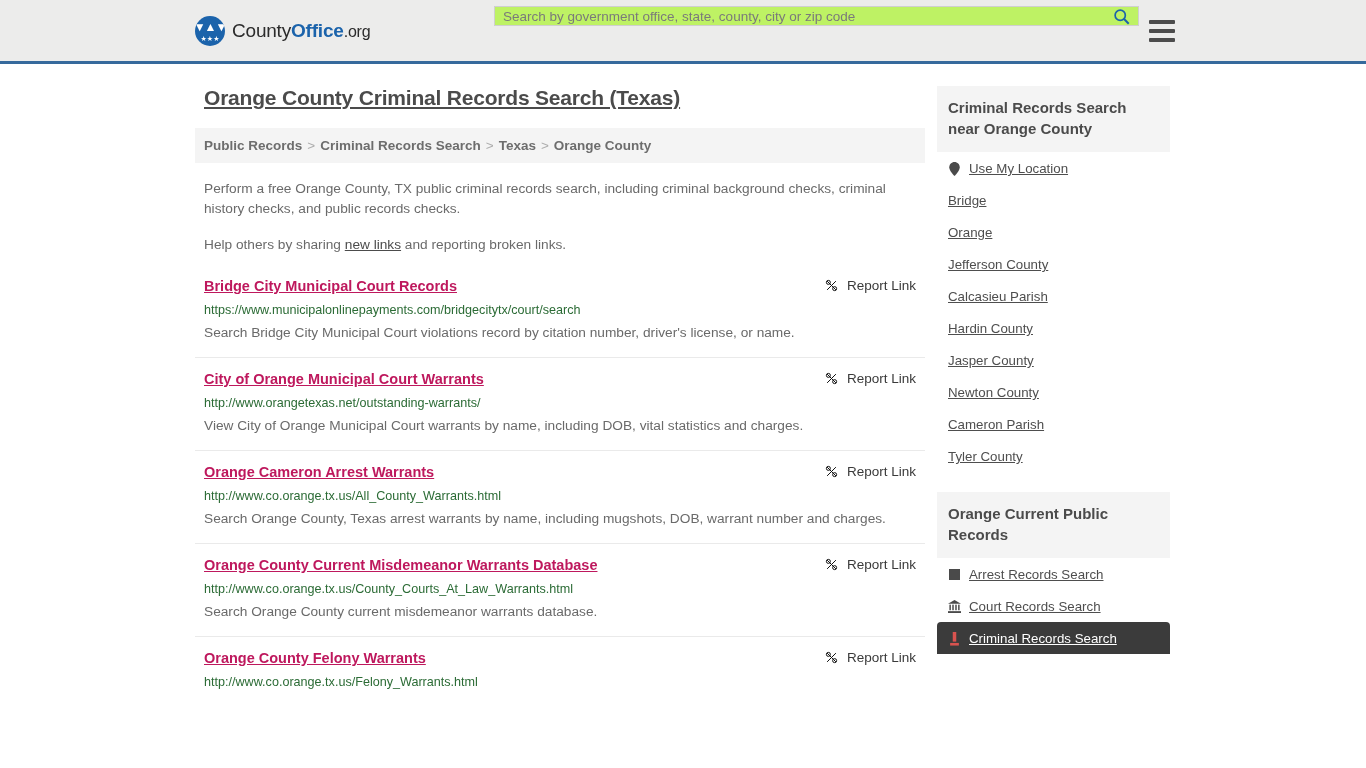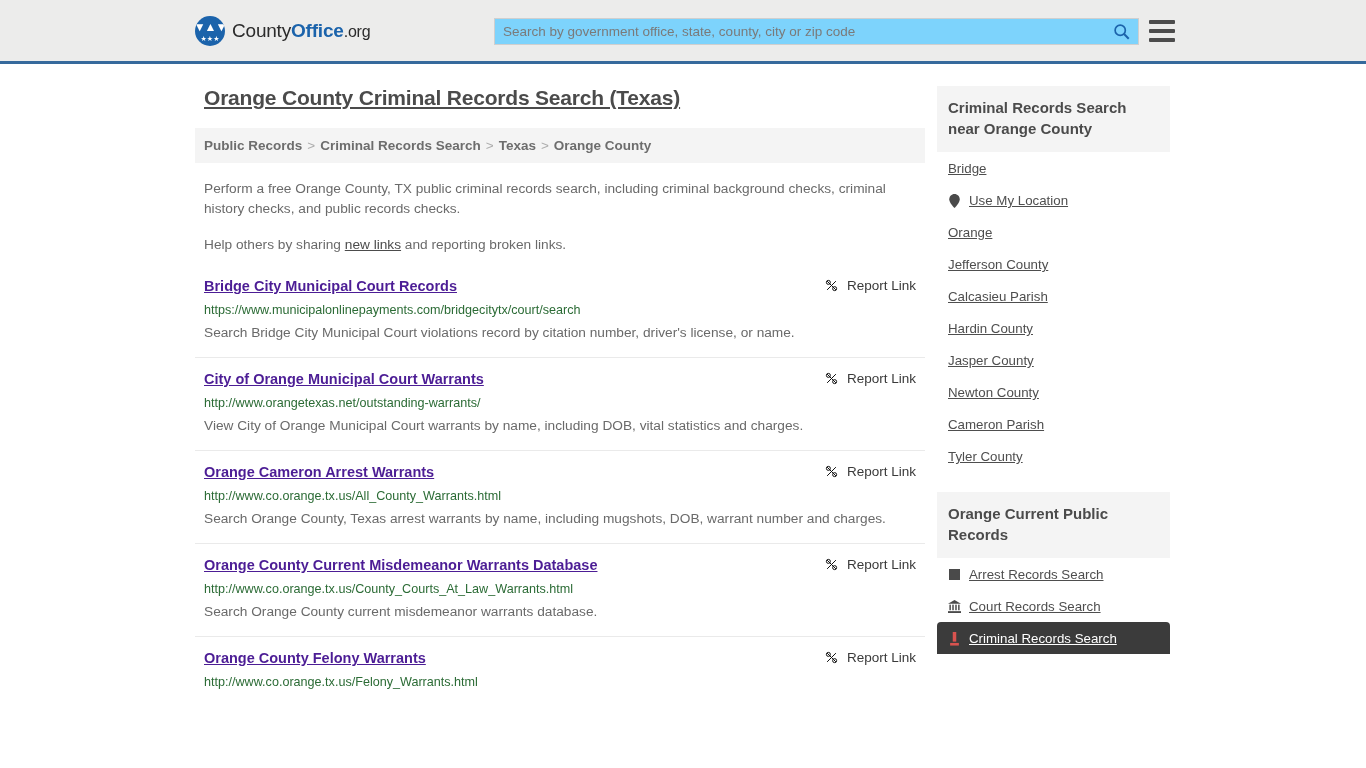--- a/index.html
+++ b/index.html
@@ -58,24 +58,24 @@
     letter-spacing: -0.2px;
     white-space: nowrap;
   }
   .logo-text .t1 { color: #2b2b2b; }
   .logo-text .t2 { color: #1b63ab; font-weight: bold; }
   .logo-text .t3 { color: #2b2b2b; font-size: 16px; }
 
   .search-wrap {
     position: absolute;
     left: 494px;
-    top: 18px;
+    top: 6px;
     width: 645px;
-    height: 27px;
-    background: #7dd3fc;
+    height: 20px;
+    background: #bef264;
     border: 1px solid #cfcfcf;
     display: flex;
     align-items: center;
   }
   .search-input {
     border: 0;
     outline: 0;
     flex: 1 1 auto;
     height: 26px;
     padding: 0 8px;
@@ -167,21 +167,21 @@
   }
   .result:last-child { border-bottom: 0; }
   .result-head {
     display: flex;
     align-items: flex-start;
     justify-content: space-between;
   }
   .result-title {
     font-size: 14.5px;
     font-weight: bold;
-    color: #4c1d95;
+    color: #be185d;
     text-decoration: underline;
     line-height: 19px;
     cursor: pointer;
   }
   .report-link {
     display: flex;
     align-items: center;
     gap: 8px;
     flex: 0 0 auto;
     margin-left: 18px;
@@ -374,30 +374,30 @@
 
     </div>
   </div>
 
   <div class="side-col">
 
     <div class="side-box-title">Criminal Records Search near Orange County</div>
     <div class="side-list">
 
       <div class="side-item">
-        <span class="side-label">Bridge</span>
-      </div>
-
-      <div class="side-item">
         <span class="side-icon">
           <svg width="11" height="14" viewBox="0 0 12 16">
               <path d="M6 0C2.7 0 0 2.7 0 6c0 4.2 6 10 6 10s6-5.8 6-10c0-3.3-2.7-6-6-6z" fill="#4a4a4a"></path>
             </svg>
         </span>
         <span class="side-label">Use My Location</span>
+      </div>
+
+      <div class="side-item">
+        <span class="side-label">Bridge</span>
       </div>
       <div class="side-item">
         <span class="side-label">Orange</span>
       </div>
       <div class="side-item">
         <span class="side-label">Jefferson County</span>
       </div>
       <div class="side-item">
         <span class="side-label">Calcasieu Parish</span>
       </div>

